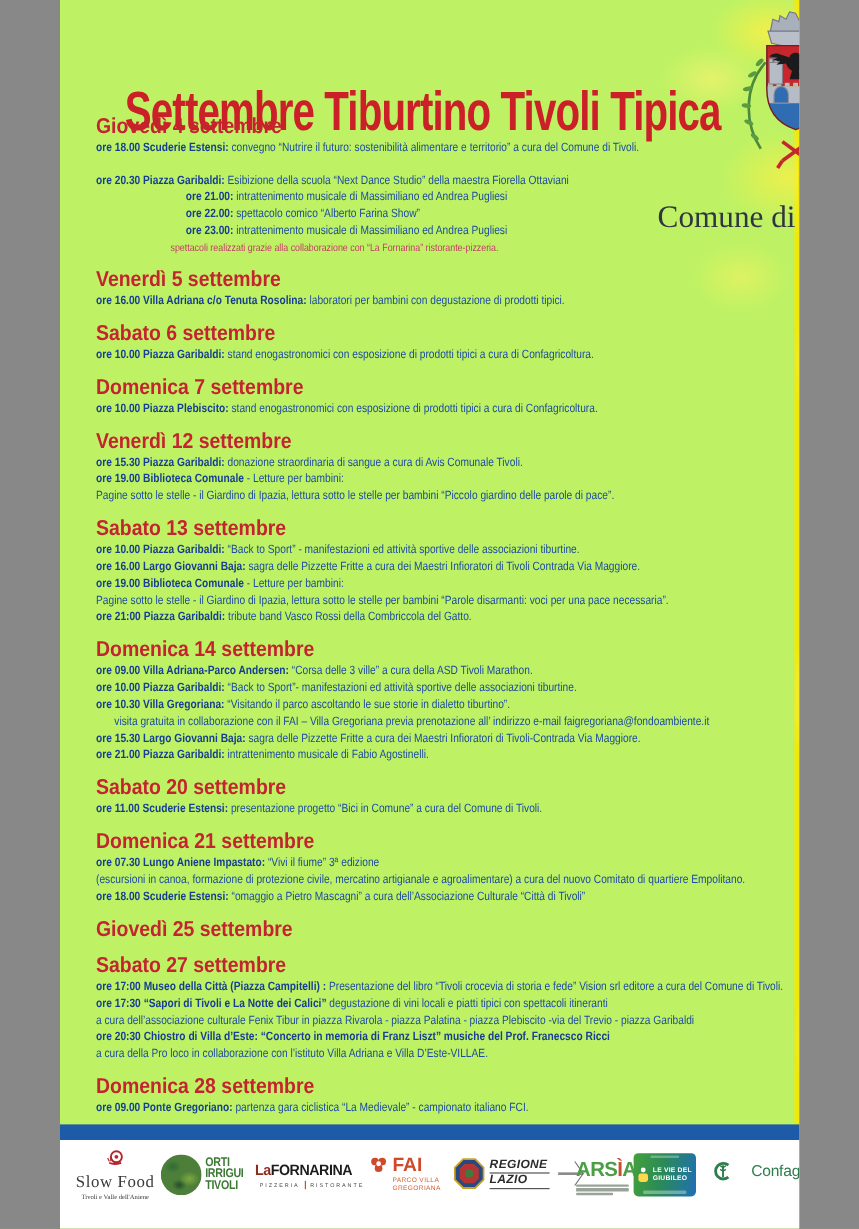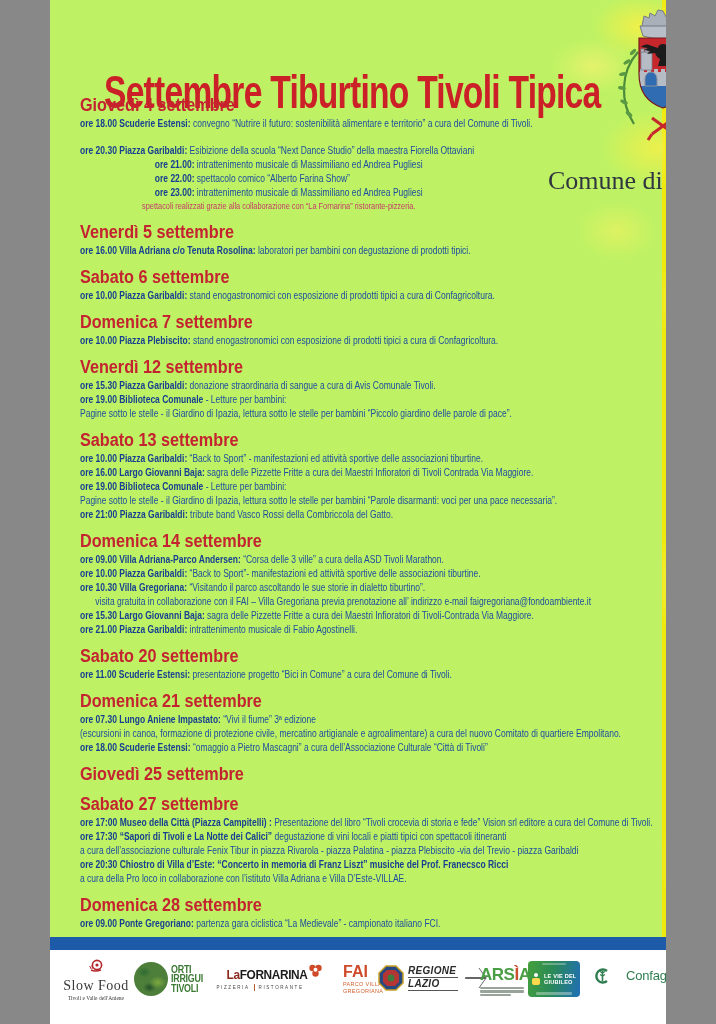--- a/index.html
+++ b/index.html
@@ -58,28 +58,28 @@
 
   .orti{left:84px;top:12px;display:flex;align-items:center;gap:3px;}
   .orti .circle{width:34px;height:34px;border-radius:50%;
     background:radial-gradient(10px 8px at 30% 30%, #2f6b33 0%, rgba(47,107,51,0) 70%),
                radial-gradient(12px 9px at 70% 60%, #7da93f 0%, rgba(125,169,63,0) 70%),
                radial-gradient(9px 7px at 45% 75%, #24502a 0%, rgba(36,80,42,0) 70%),
                #4d7f3a;}
   .orti .txt{font-size:10.5px;font-weight:bold;color:#3c7a35;line-height:9.5px;
     transform:scaleX(.85);transform-origin:left center;letter-spacing:-.3px;}
 
-  .fornarina{left:160px;top:18px;width:100px;text-align:right;color:#1c1c1c;}
+  .fornarina{left:160px;top:18px;width:100px;text-align:left;color:#1c1c1c;}
   .fornarina .nm{font-size:12.5px;font-weight:bold;letter-spacing:-.4px;transform:scaleX(.95);transform-origin:center;}
   .fornarina .nm .la{color:#8d2b1f;}
   .fornarina .sb{font-size:4.5px;letter-spacing:1.6px;color:#444;margin-top:2px;
     display:flex;align-items:center;justify-content:center;gap:4px;}
   .fornarina .sb .div{width:1px;height:7px;background:#b35c2a;}
 
-  .fai{left:258px;top:14px;display:flex;gap:20px;align-items:flex-start;}
+  .fai{left:258px;top:14px;display:flex;gap:4px;align-items:flex-start;}
   .fai .txt .nm{font-size:16px;font-weight:bold;color:#cf4a2a;line-height:15px;}
   .fai .txt .sb{font-size:5.5px;color:#d2622f;line-height:6.5px;letter-spacing:.3px;margin-top:2px;}
 
   .regione{left:328px;top:15px;display:flex;align-items:center;gap:4px;font-style:italic;}
   .regione .txt{font-size:10px;font-weight:bold;color:#2b2b2b;line-height:11px;letter-spacing:.3px;}
   .regione .row{border-bottom:1px solid #555;padding:0 2px 1px 0;}
   .regione .chev{width:22px;height:22px;position:relative;}
   .regione .chev:before,.regione .chev:after{content:"";position:absolute;left:0;width:20px;height:9px;
     border-right:1px solid #666;}
   .regione .chev:before{top:1px;border-bottom:1px solid #666;transform:skewX(35deg);}

